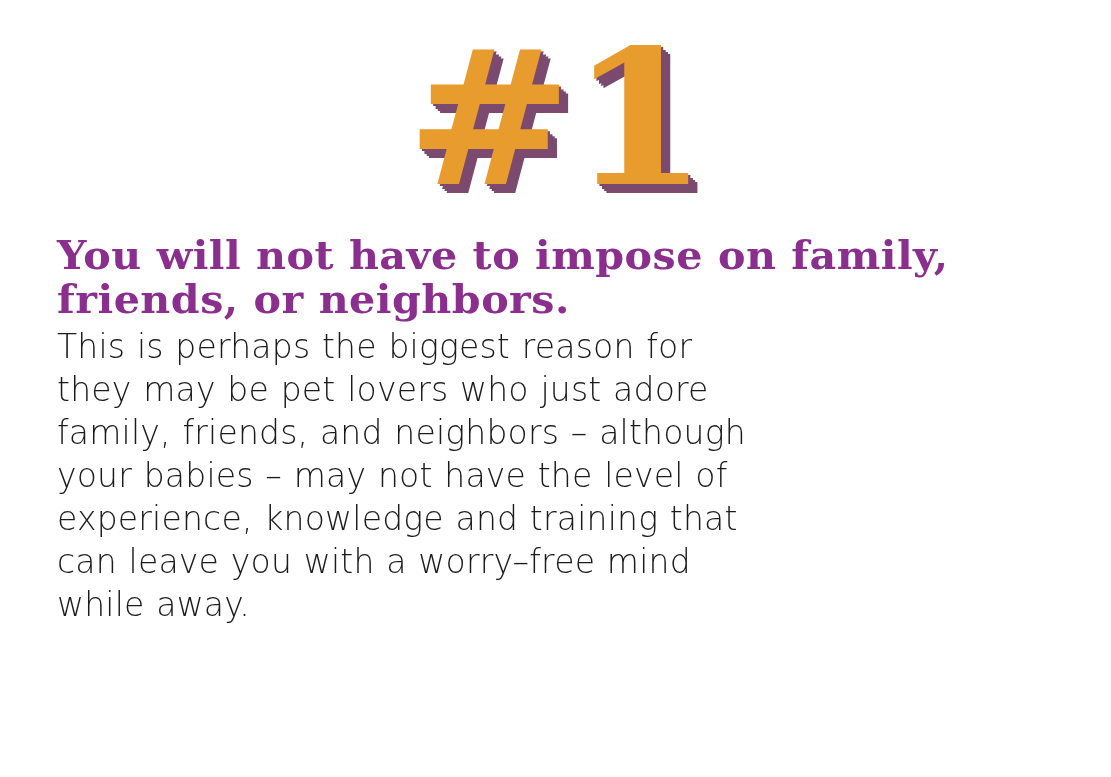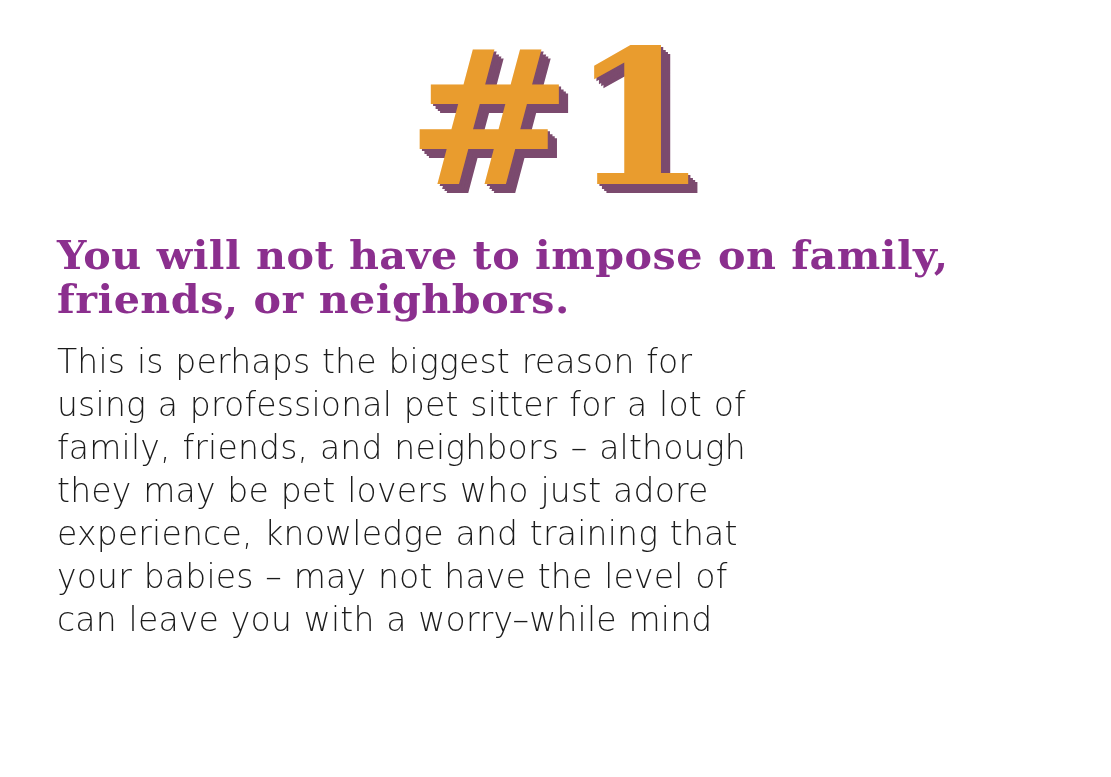--- a/index.html
+++ b/index.html
@@ -61,21 +61,21 @@
     letter-spacing: 0.5px;
     color: #8B2F8E;
     transform: scaleX(1.03);
     transform-origin: left center;
   }
 
   
   .body-copy {
     position: absolute;
     left: 57px;
-    top: 340px;
+    top: 325px;
     width: 1000px;
     margin: 0;
     font-family: "DejaVu Sans", "Liberation Sans", sans-serif;
     font-weight: 300;
     font-size: 33px;
     line-height: 43px;
     letter-spacing: 0.2px;
     color: #1b1b1b;
     word-spacing: 1px;
   }
@@ -93,21 +93,21 @@
     <span class="rank-number">#1</span>
   </div>
 
   <h1 class="headline">
     <span>You will not have to impose on</span>
     <span>family, friends, or neighbors.</span>
   </h1>
 
   <div class="body-copy">
     <span class="line">This is perhaps the biggest reason for</span>
-    <span class="line">using a professional pet sitter for a lot of</span>
+    <span class="line">they may be pet lovers who just adore</span>
     <span class="line">family, friends, and neighbors – although</span>
-    <span class="line">they may be pet lovers who just adore</span>
+    <span class="line">your babies – may not have the level of</span>
     <span class="line">experience, knowledge and training that</span>
-    <span class="line">your babies – may not have the level of</span>
-    <span class="line">can leave you with a worry–while mind</span>
+    <span class="line">can leave you with a worry–free mind</span>
+    <span class="line">while away.</span>
   </div>
 
 </div>
 
 </body></html>

